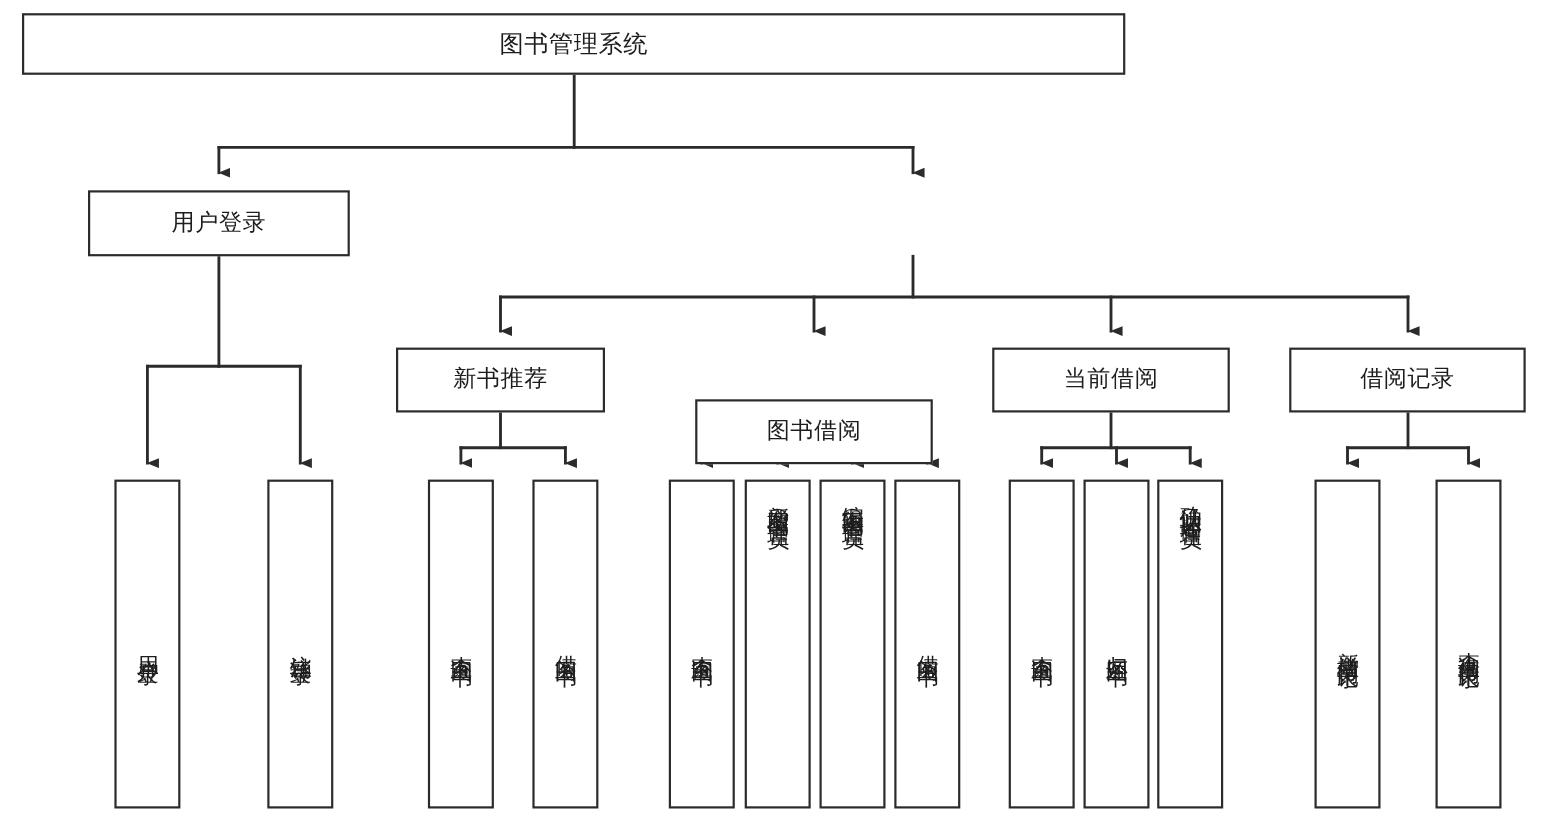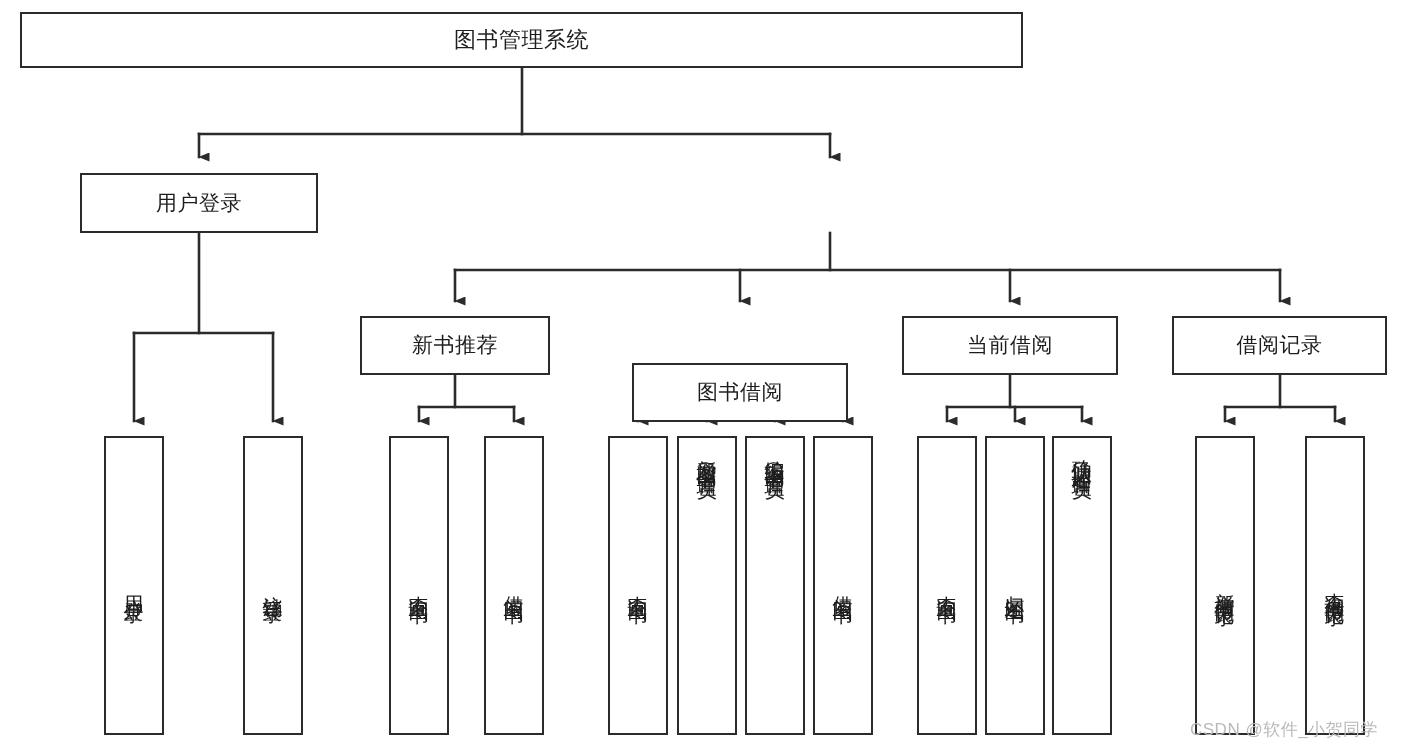--- a/index.html
+++ b/index.html
@@ -192,15 +192,14 @@
   </div>
 
   <div class="node vert" style="left:1195px; top:436px; width:60px; height:299px;">
     <span class="vtext">新增借阅记录</span>
   </div>
 
   <div class="node vert" style="left:1305px; top:436px; width:60px; height:299px;">
     <span class="vtext">查询借阅记录</span>
   </div>
 
-  <div class="watermark" style="left:1190px; top:718px;">CSDN @软件_小贺同学</div>
 
 </div>
 
 </body></html>

